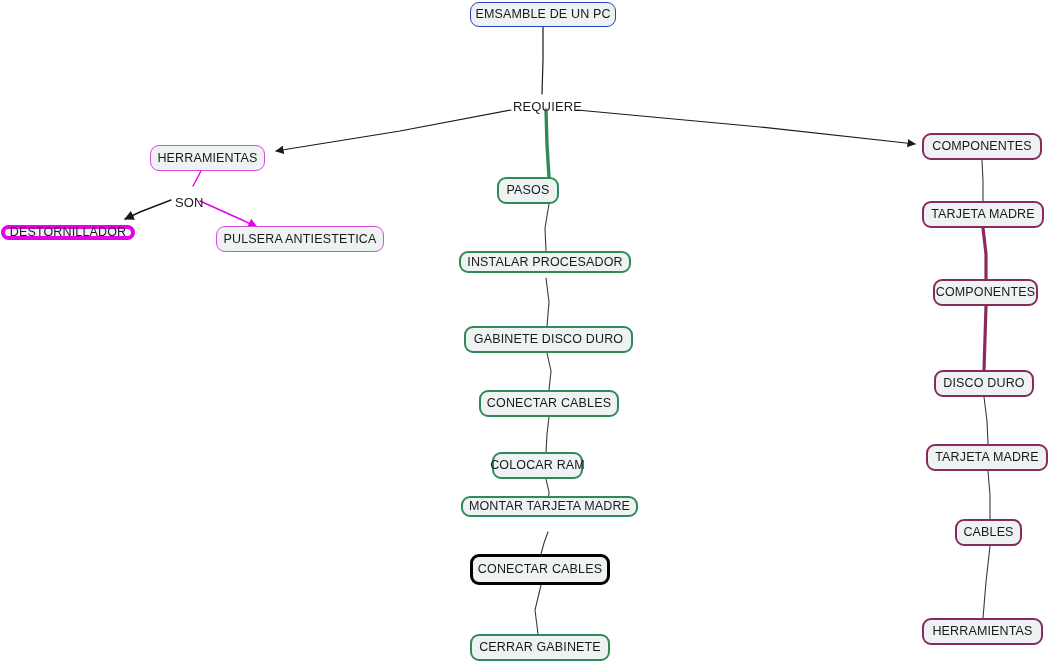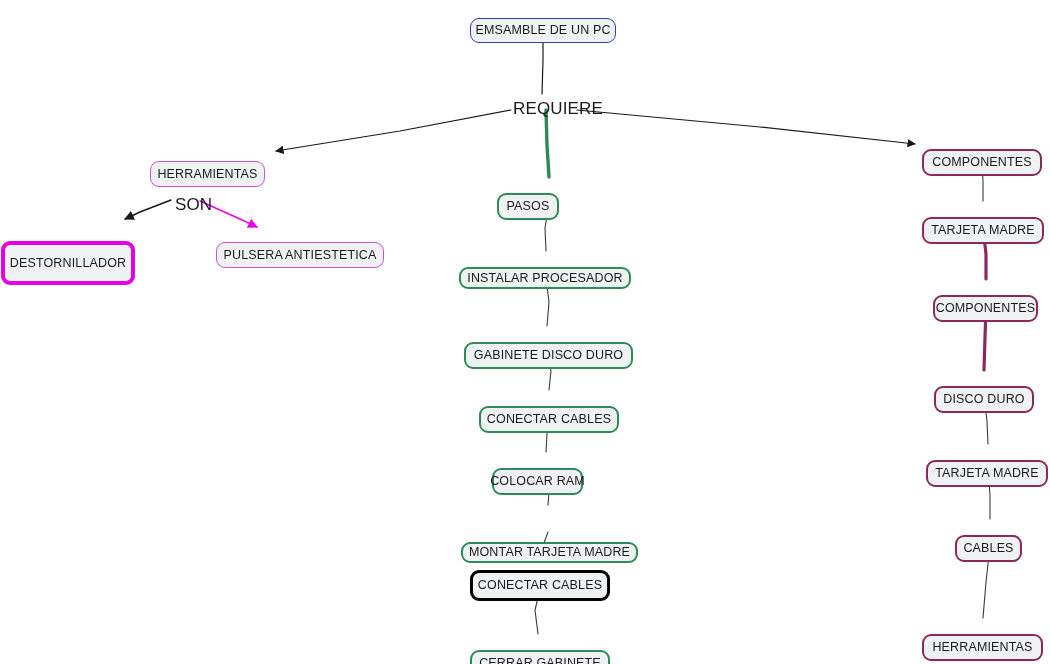--- a/index.html
+++ b/index.html
@@ -32,31 +32,30 @@
     border-radius: 9px;
     color: #1a1a1a;
     font-size: 12.5px;
     line-height: 1;
     letter-spacing: 0.15px;
     display: flex;
     align-items: center;
     justify-content: center;
     white-space: nowrap;
     z-index: 5;
-    margin-top: 16px;
   }
   .node.blue     { border: 1.6px solid #2b3fbf; }
   .node.green    { border: 2.2px solid #2e8b57; }
   .node.maroon   { border: 2.2px solid #8a2a5c; text-align: right; }
   .node.violet   { border: 1.8px solid #d44fd4; }
   .node.magenta  { border: 4.2px solid #e600e6; }
   .node.black    { border: 3.6px solid #000000; }
   .edge-label {
     position: absolute;
-    font-size: 17px;
+    font-size: 13px;
     color: #1a1a1a;
     background: transparent;
     white-space: nowrap;
     z-index: 6;
     letter-spacing: 0.15px;
   }
 </style>
 </head>
 <body>
 
@@ -91,28 +90,28 @@
         <path d="M 986,306 L 985,338 L 984,370" fill="none" stroke="#8a2a5c" stroke-width="3.2" stroke-linecap="round"></path>
         <path d="M 984,397 L 987,421 L 988,444" fill="none" stroke="#3a3a3a" stroke-width="1.1" stroke-linecap="round"></path>
         <path d="M 988,471 L 990,495 L 990,519" fill="none" stroke="#3a3a3a" stroke-width="1.1" stroke-linecap="round"></path>
         <path d="M 990,546 L 986,582 L 983,618" fill="none" stroke="#3a3a3a" stroke-width="1.1" stroke-linecap="round"></path>
       </g>
   </svg>
 
   <div id="nodes-layer">
       <div class="node blue" style="left: 470px; top: 2px; width: 146px; height: 25px;">EMSAMBLE DE UN PC</div>
       <div class="node violet" style="left: 150px; top: 145px; width: 115px; height: 26px;">HERRAMIENTAS</div>
-      <div class="node magenta" style="left: 1px; top: 225px; width: 134px; height: 44px;">DESTORNILLADOR</div>
+      <div class="node magenta" style="left: 1px; top: 225px; width: 134px; height: 15px;">DESTORNILLADOR</div>
       <div class="node violet" style="left: 216px; top: 226px; width: 168px; height: 26px;">PULSERA ANTIESTETICA</div>
       <div class="node green" style="left: 497px; top: 177px; width: 62px; height: 27px;">PASOS</div>
       <div class="node green" style="left: 459px; top: 251px; width: 172px; height: 22px;">INSTALAR PROCESADOR</div>
       <div class="node green" style="left: 464px; top: 326px; width: 169px; height: 27px;">GABINETE DISCO DURO</div>
       <div class="node green" style="left: 479px; top: 390px; width: 140px; height: 27px;">CONECTAR CABLES</div>
       <div class="node green" style="left: 492px; top: 452px; width: 91px; height: 27px;">COLOCAR RAM</div>
-      <div class="node green" style="left: 461px; top: 526px; width: 177px; height: 21px;">MONTAR TARJETA MADRE</div>
+      <div class="node green" style="left: 461px; top: 496px; width: 177px; height: 21px;">MONTAR TARJETA MADRE</div>
       <div class="node black" style="left: 470px; top: 554px; width: 140px; height: 31px;">CONECTAR CABLES</div>
       <div class="node green" style="left: 470px; top: 634px; width: 140px; height: 27px;">CERRAR GABINETE</div>
       <div class="node maroon" style="left: 922px; top: 133px; width: 120px; height: 27px;">COMPONENTES</div>
       <div class="node maroon" style="left: 922px; top: 201px; width: 122px; height: 27px;">TARJETA MADRE</div>
       <div class="node maroon" style="left: 933px; top: 279px; width: 105px; height: 27px;">COMPONENTES</div>
       <div class="node maroon" style="left: 934px; top: 370px; width: 100px; height: 27px;">DISCO DURO</div>
       <div class="node maroon" style="left: 926px; top: 444px; width: 122px; height: 27px;">TARJETA MADRE</div>
       <div class="node maroon" style="left: 955px; top: 519px; width: 67px; height: 27px;">CABLES</div>
       <div class="node maroon" style="left: 922px; top: 618px; width: 121px; height: 27px;">HERRAMIENTAS</div>
     </div>

